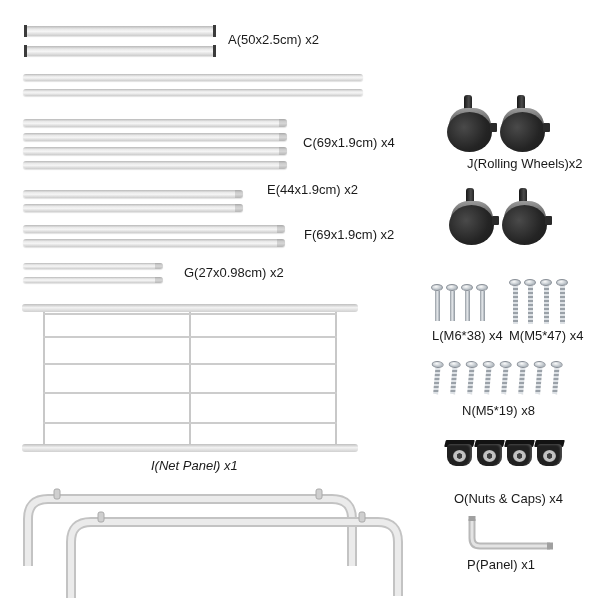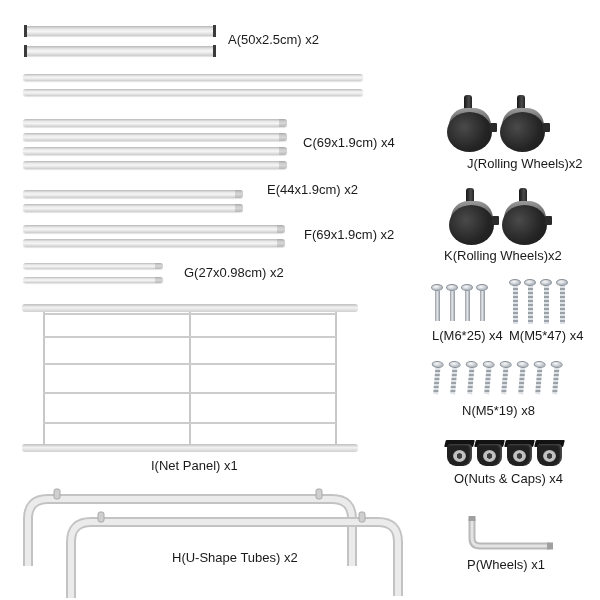--- a/index.html
+++ b/index.html
@@ -116,33 +116,32 @@
     <div class="wire-v" style="left:43px;top:312px;height:134px;"></div>
     <div class="wire-v" style="left:189px;top:312px;height:134px;"></div>
     <div class="wire-v" style="left:335px;top:312px;height:134px;"></div>
     <div class="wire-h" style="left:43px;top:313px;width:294px;"></div>
     <div class="wire-h" style="left:43px;top:336px;width:294px;"></div>
     <div class="wire-h" style="left:43px;top:363px;width:294px;"></div>
     <div class="wire-h" style="left:43px;top:392px;width:294px;"></div>
     <div class="wire-h" style="left:43px;top:422px;width:294px;"></div>
     <div class="rail" style="left:22px;top:444px;width:336px;"></div>
   </div>
-  <span class="lbl" style="left:151px;top:459px;">I(Net Panel) x1</span>
+  <span class="lbl" style="left:151px;top:459px;font-style:italic;">I(Net Panel) x1</span>
 
   <svg style="left:0;top:480px;" width="440" height="120" viewBox="0 0 440 120">
     <path d="M28,86 L28,39 Q28,19 48,19 L332,19 Q352,19 352,39 L352,86" fill="none" stroke="#c3c3c3" stroke-width="10"></path>
     <path d="M28,86 L28,39 Q28,19 48,19 L332,19 Q352,19 352,39 L352,86" fill="none" stroke="#ebebeb" stroke-width="6"></path>
     <rect x="54" y="9" width="6" height="10" rx="2" fill="#cfcfcf" stroke="#aaaaaa" stroke-width="1"></rect>
     <rect x="316" y="9" width="6" height="10" rx="2" fill="#cfcfcf" stroke="#aaaaaa" stroke-width="1"></rect>
     <path d="M71,118 L71,62 Q71,42 91,42 L378,42 Q398,42 398,62 L398,116" fill="none" stroke="#c3c3c3" stroke-width="10"></path>
     <path d="M71,118 L71,62 Q71,42 91,42 L378,42 Q398,42 398,62 L398,116" fill="none" stroke="#ebebeb" stroke-width="6"></path>
     <rect x="98" y="32" width="6" height="10" rx="2" fill="#cfcfcf" stroke="#aaaaaa" stroke-width="1"></rect>
     <rect x="359" y="32" width="6" height="10" rx="2" fill="#cfcfcf" stroke="#aaaaaa" stroke-width="1"></rect>
   </svg>
-  <span class="lbl" style="left:172px;top:551px;">H(U-Shape Tubes) x2</span>
 
   <div class="wheel" style="left:447px;top:95px;">
     <div class="stem"></div>
     <div class="fork"></div>
     <div class="disc"></div>
     <div class="tab"></div>
   </div>
   <div class="wheel" style="left:500px;top:95px;">
     <div class="stem"></div>
     <div class="fork"></div>
@@ -156,39 +155,38 @@
     <div class="fork"></div>
     <div class="disc"></div>
     <div class="tab"></div>
   </div>
   <div class="wheel" style="left:502px;top:188px;">
     <div class="stem"></div>
     <div class="fork"></div>
     <div class="disc"></div>
     <div class="tab"></div>
   </div>
-  <span class="lbl" style="left:444px;top:249px;">K(Rolling Wheels)x2</span>
 
   <div class="screw" style="left:431px;top:284px;">
       <div class="head"></div>
       <div class="shaft h30"></div>
     </div>
   <div class="screw" style="left:446px;top:284px;">
       <div class="head"></div>
       <div class="shaft h30"></div>
     </div>
   <div class="screw" style="left:461px;top:284px;">
       <div class="head"></div>
       <div class="shaft h30"></div>
     </div>
   <div class="screw" style="left:476px;top:284px;">
       <div class="head"></div>
       <div class="shaft h30"></div>
     </div>
-  <span class="lbl" style="left:432px;top:329px;">L(M6*25) x4</span>
+  <span class="lbl" style="left:432px;top:329px;">L(M6*38) x4</span>
 
   <div class="screw threaded" style="left:509px;top:279px;">
       <div class="head"></div>
       <div class="shaft h38"></div>
     </div>
   <div class="screw threaded" style="left:524px;top:279px;">
       <div class="head"></div>
       <div class="shaft h38"></div>
     </div>
   <div class="screw threaded" style="left:540px;top:279px;">
@@ -248,23 +246,23 @@
   <div class="nutcap" style="left:506px;top:440px;">
       <div class="nc-top"></div>
       <div class="nc-body"></div>
       <div class="nc-nut"></div>
     </div>
   <div class="nutcap" style="left:536px;top:440px;">
       <div class="nc-top"></div>
       <div class="nc-body"></div>
       <div class="nc-nut"></div>
     </div>
-  <span class="lbl" style="left:454px;top:472px;">O(Nuts &amp; Caps) x4</span>
+  <span class="lbl" style="left:454px;top:492px;">O(Nuts &amp; Caps) x4</span>
 
   <svg style="left:440px;top:505px;" width="130" height="55" viewBox="0 0 130 55">
     <path d="M32,14 L32,33 Q32,41 40,41 L110,41" fill="none" stroke="#b9b9b9" stroke-width="7"></path>
     <path d="M32,14 L32,33 Q32,41 40,41 L110,41" fill="none" stroke="#e4e4e4" stroke-width="3"></path>
     <rect x="28.5" y="11" width="7" height="5" fill="#a0a0a0"></rect>
     <rect x="107" y="37.5" width="6" height="7" fill="#a0a0a0"></rect>
   </svg>
-  <span class="lbl" style="left:467px;top:558px;">P(Wheels) x1</span>
+  <span class="lbl" style="left:467px;top:558px;">P(Panel) x1</span>
 
 </div>
 
 </body></html>

